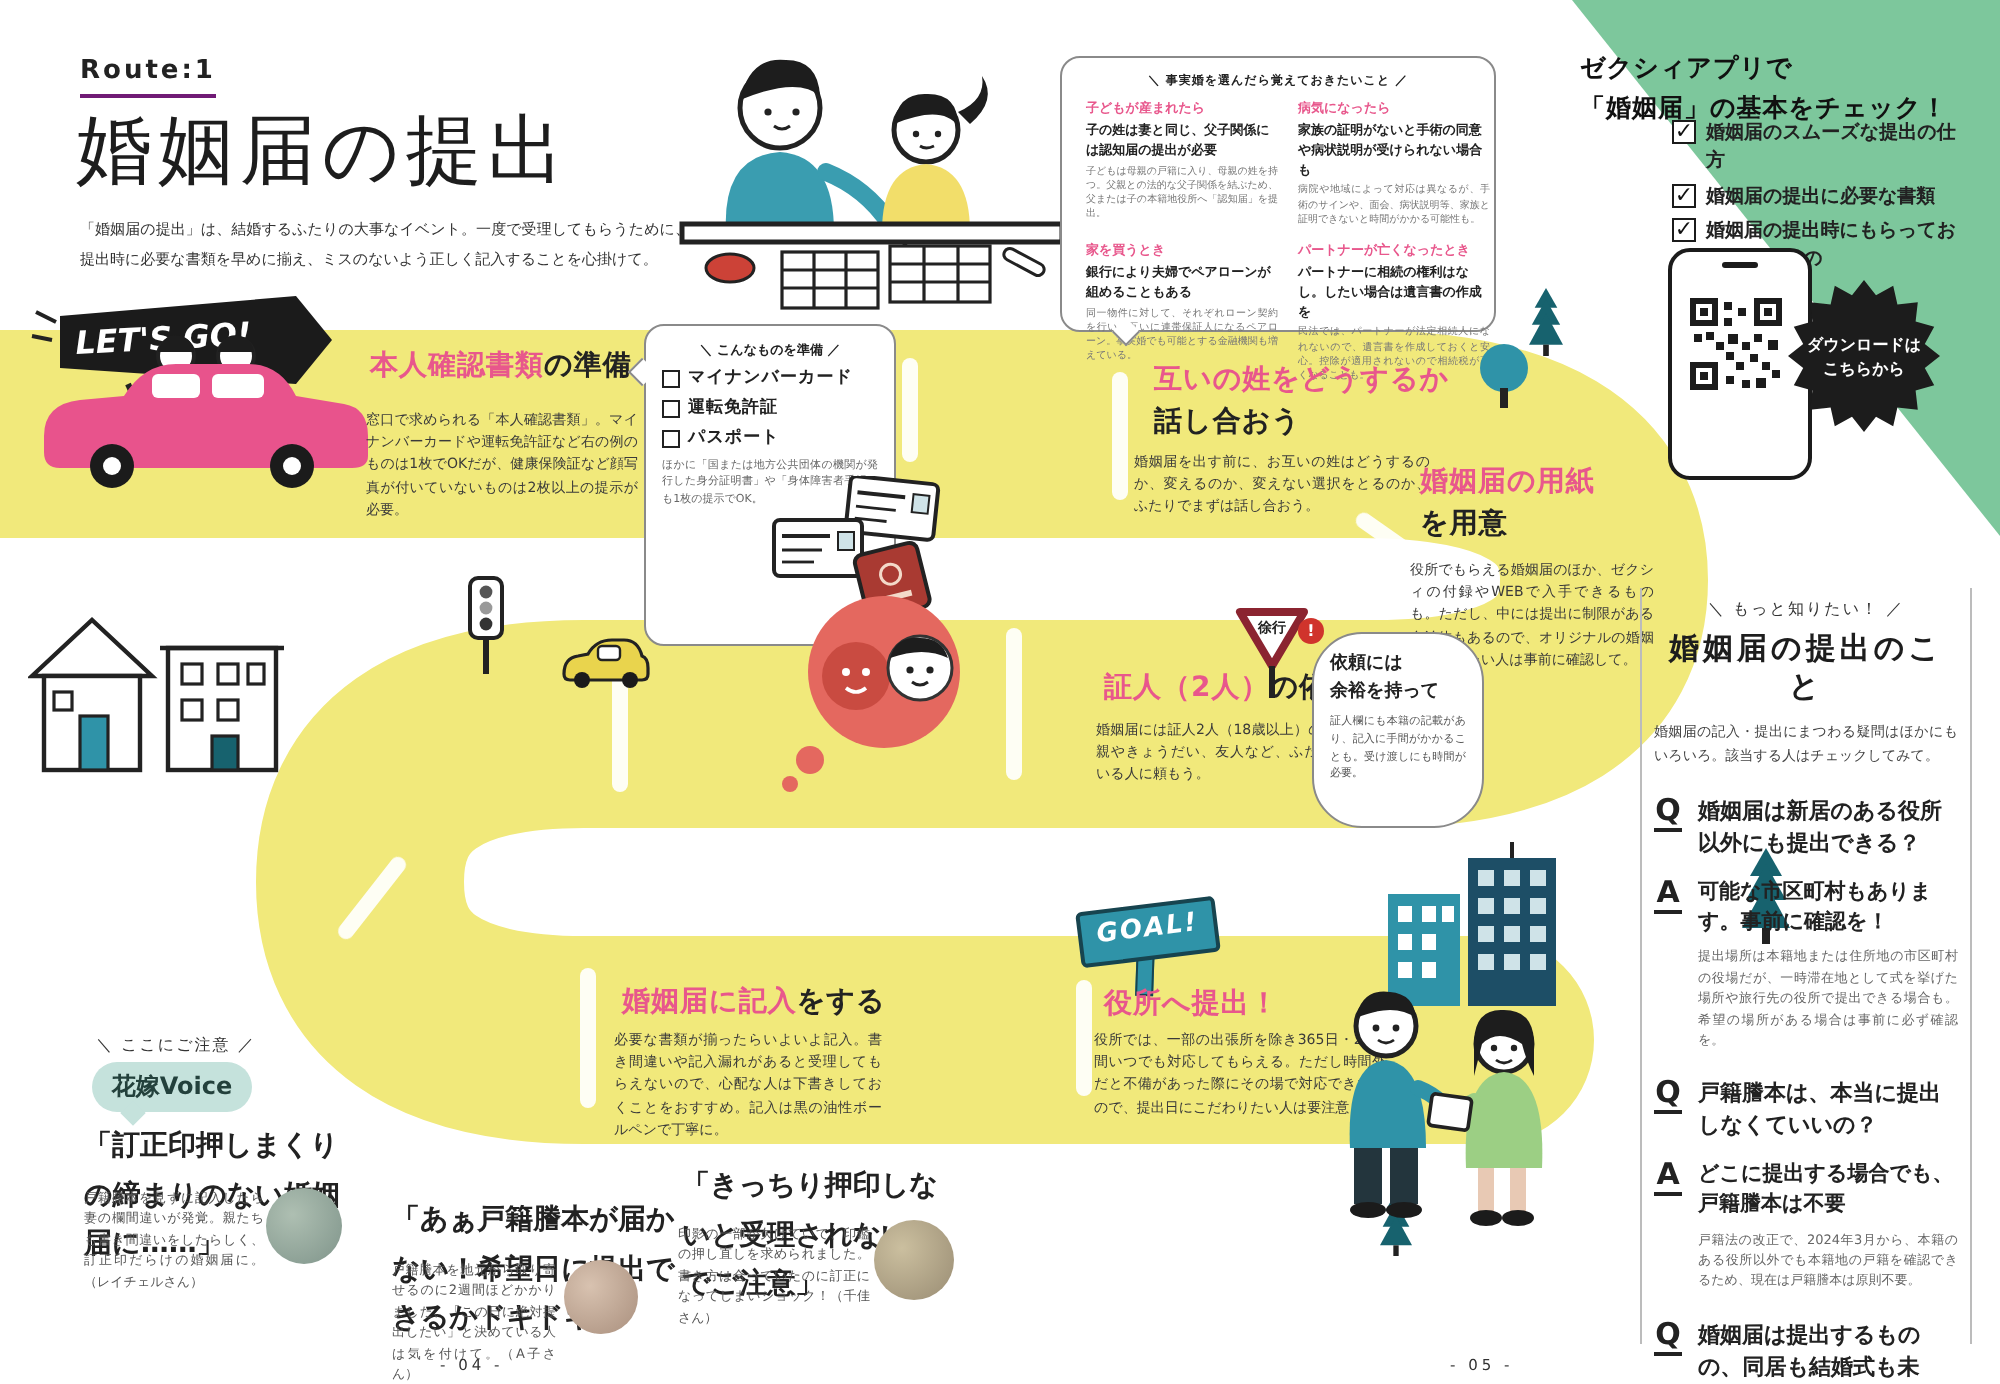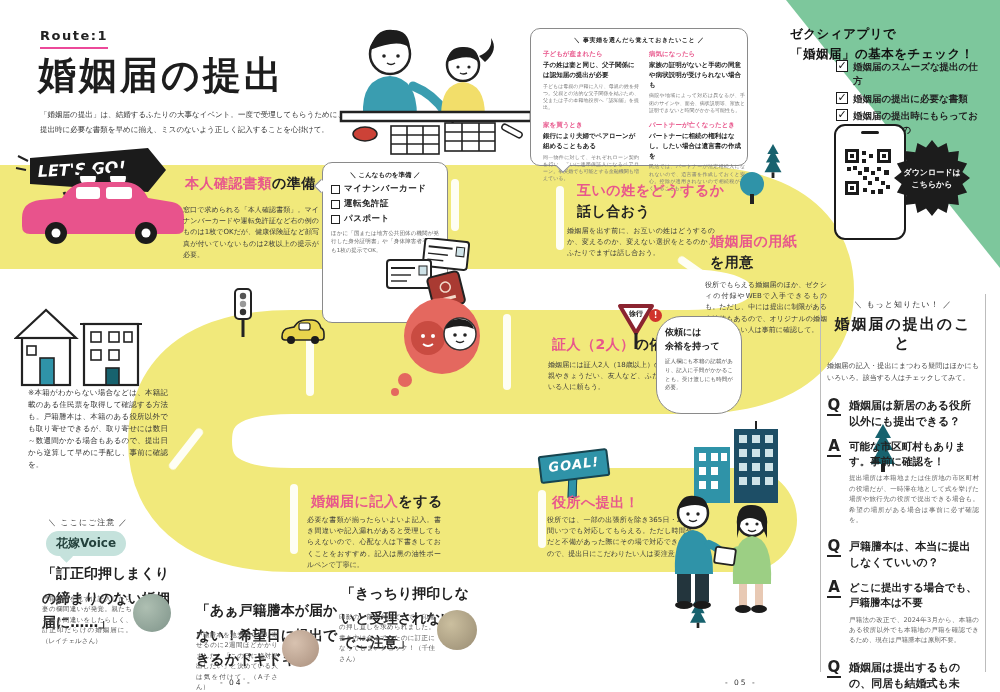--- a/index.html
+++ b/index.html
@@ -1,22 +1,22 @@
 <!DOCTYPE html>
 <html><head>
 <meta charset="utf-8">
 <style>
   html,body{margin:0;padding:0;}
   .page{position:relative;width:1000px;height:692px;background:#ffffff;overflow:hidden;
         font-family:"DejaVu Sans","Liberation Sans",sans-serif;color:#222;}
   .abs{position:absolute;}
   .jp{text-align:justify;}
   
-  .route-label{font-size:13px;font-weight:bold;letter-spacing:1.5px;border-bottom:2px solid #ec4899;padding-bottom:4px;}
-  .main-title{font-size:38px;font-weight:bold;letter-spacing:3px;color:#1d1d1d;}
+  .route-label{font-size:13px;font-weight:bold;letter-spacing:1.5px;border-bottom:2px solid #701a75;padding-bottom:4px;}
+  .main-title{font-size:38px;font-weight:normal;letter-spacing:3px;color:#1d1d1d;}
   .intro{font-size:7.5px;line-height:1.95;color:#333;width:305px;}
   
   .wbox{background:#fff;border:1px solid #8a8a8a;border-radius:10px;box-sizing:border-box;}
   .factbox{padding:7px 12px 6px;}
   .factbox-title{font-size:6px;font-weight:bold;text-align:center;letter-spacing:.5px;}
   .factgrid{display:grid;grid-template-columns:96px 96px;column-gap:10px;row-gap:7px;margin-top:5px;}
   .fact-h{font-size:6.5px;font-weight:bold;color:#e8578c;margin-bottom:2px;}
   .fact-lead{font-size:6.5px;font-weight:bold;line-height:1.5;color:#222;margin-bottom:2px;}
   .fact-note{font-size:5px;color:#777;line-height:1.45;}
   
@@ -368,21 +368,20 @@
 
   <div class="abs wbox hintbox" style="left:656px;top:316px;width:86px;height:98px;border-radius:25px;">
     <div class="hint-t">
       <span style="display:block;">依頼には</span>
       <span style="display:block;">余裕を持って</span>
     </div>
     <div class="hint-b jp">証人欄にも本籍の記載があり、記入に手間がかかることも。受け渡しにも時間が必要。</div>
   </div>
   <div class="abs" style="left:649px;top:309px;width:13px;height:13px;border-radius:50%;background:#d0342c;color:#fff;font-size:8px;font-weight:bold;text-align:center;line-height:13px;">!</div>
 
-  <div class="abs footnote jp" style="left:28px;top:387px;">※本籍がわからない場合などは、本籍記載のある住民票を取得して確認する方法も。戸籍謄本は、本籍のある役所以外でも取り寄せできるが、取り寄せには数日～数週間かかる場合もあるので、提出日から逆算して早めに手配し、事前に確認を。</div>
 
   <div class="abs step-title" style="left:311px;top:491px;">
     <span class="accent">婚姻届に記入</span><span>をする</span>
   </div>
   <div class="abs step-body jp" style="left:307px;top:515px;width:134px;">必要な書類が揃ったらいよいよ記入。書き間違いや記入漏れがあると受理してもらえないので、心配な人は下書きしておくことをおすすめ。記入は黒の油性ボールペンで丁寧に。</div>
 
   <div class="abs goal-post" style="left:568px;top:472px;width:7px;height:24px;"></div>
   <div class="abs goal-plate" style="left:539px;top:452px;width:66px;height:24px;">GOAL!</div>
 
   <div class="abs step-title" style="left:552px;top:492px;">

